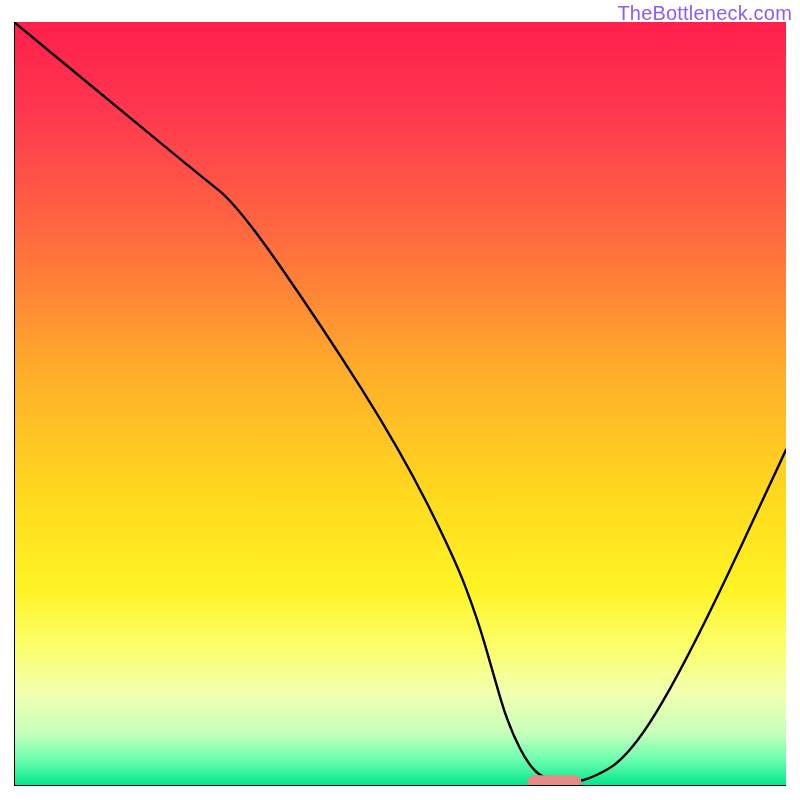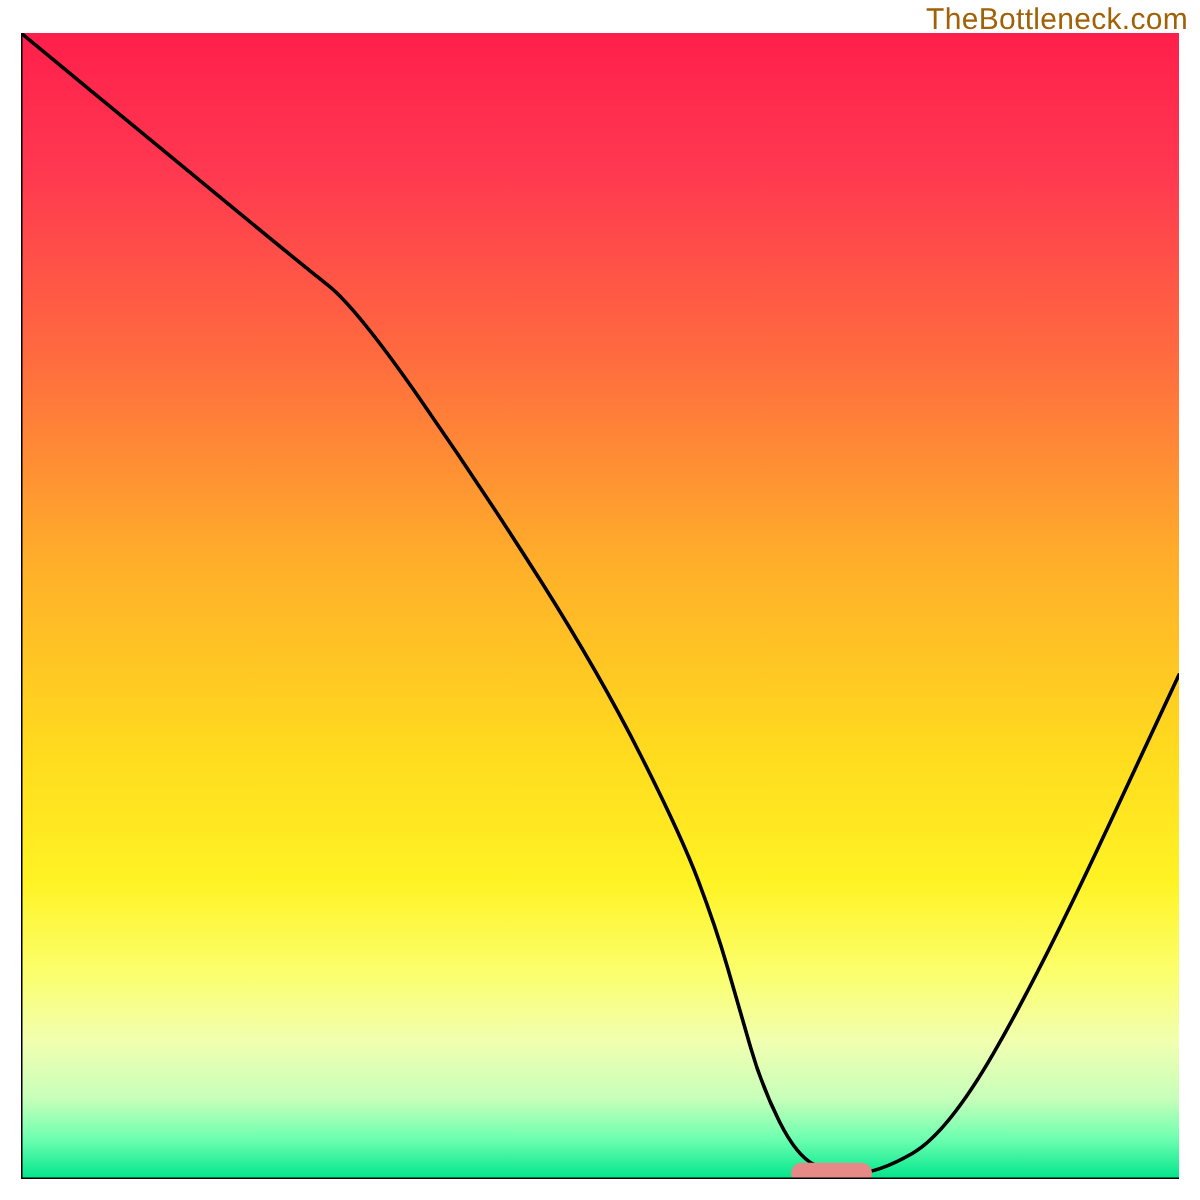--- a/index.html
+++ b/index.html
@@ -8,21 +8,21 @@
     width: 800px;
     height: 800px;
     position: relative;
     background: #ffffff;
     font-family: Arial, Helvetica, sans-serif;
   }
   .watermark {
     position: absolute;
     top: 2px;
     right: 8px;
-    color: #a16207;
+    color: #8b5cf6;
     font-size: 20px;
     font-weight: 500;
     letter-spacing: 0.2px;
     z-index: 10;
   }
   .plot {
     position: absolute;
     left: 14px;
     top: 22px;
     width: 772px;

